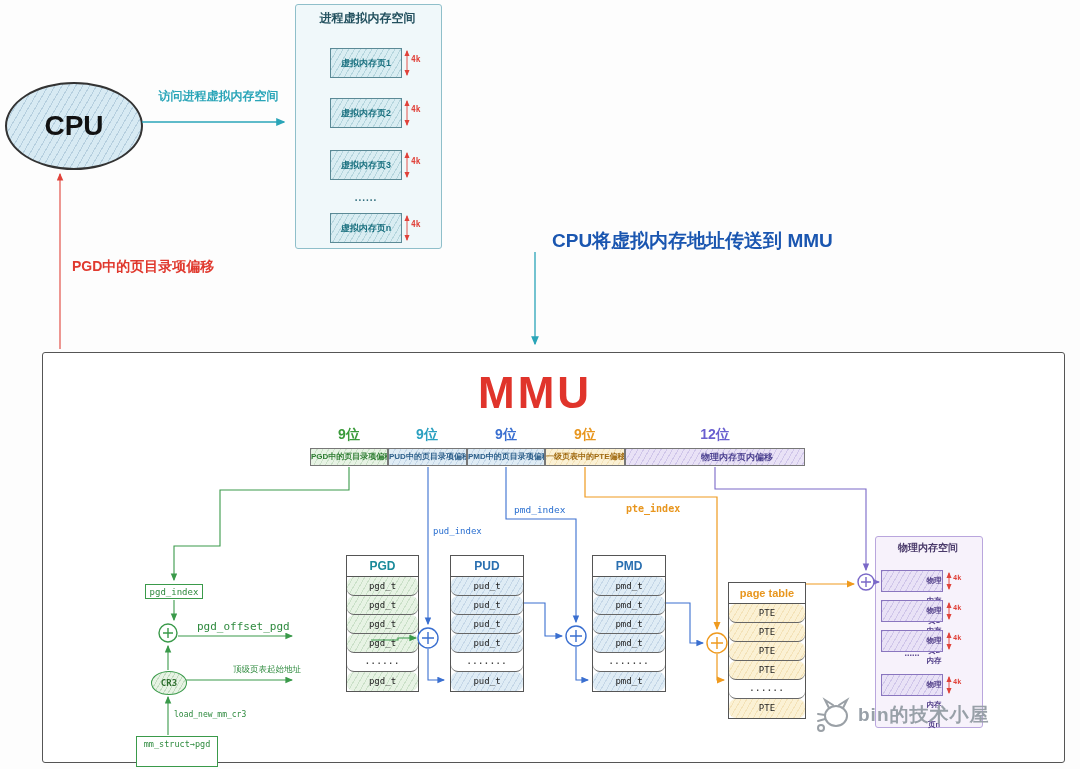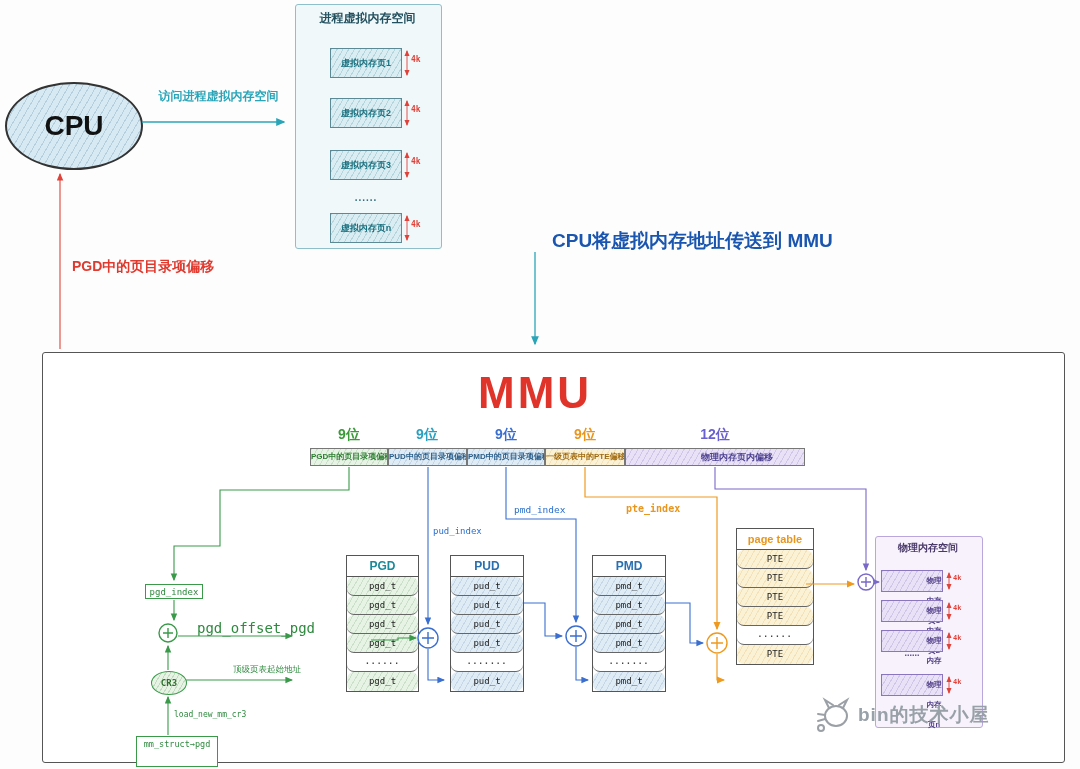--- a/index.html
+++ b/index.html
@@ -42,21 +42,21 @@
   .hatch-purple{background-color:#e9e2f6;background-image:repeating-linear-gradient(120deg,rgba(120,100,190,.22) 0 1px,transparent 1px 5px);padding-left:44px;}
 
   
   .ptable{position:absolute;border:1px solid #555;background:#fff;box-sizing:border-box;}
   .ptable .thead{height:20px;line-height:20px;text-align:center;font-weight:bold;font-size:12px;background:#fff;border-bottom:1px solid #555;}
   .ptable .trow{height:19px;line-height:18px;text-align:center;font-size:9px;border-bottom:1px solid #666;
                 font-family:"DejaVu Sans Mono",monospace;color:#222;box-sizing:border-box;border-radius:7px;}
   .ptable .trow:last-child{border-bottom:none;}
   .ptable .tdots{background:#fff !important;background-image:none !important;font-weight:bold;color:#444;letter-spacing:1px;font-size:8px;}
 
-  .lbl-green{color:#2e8a3e;font-size:14px;}
+  .lbl-green{color:#2e8a3e;font-size:11px;}
   .lbl-blue{color:#2a6fd0;font-size:9px;}
   .lbl-orange{color:#e8961e;font-size:10px;font-weight:bold;}
   .box-green{border:1px solid #3a9a4a;background:#fff;color:#2e8a3e;text-align:center;box-sizing:border-box;}
 
   .cr3{left:151px;top:671px;width:34px;height:22px;border:1.4px solid #3a9a4a;border-radius:50%;
        display:flex;align-items:center;justify-content:center;font-size:9px;font-weight:bold;color:#2e6f2e;
        background-color:#e7f3e4;background-image:repeating-linear-gradient(120deg,rgba(90,150,90,.25) 0 1px,transparent 1px 4px);}
 
   
   .phys-panel{left:875px;top:536px;width:106px;height:190px;background:#f7f2fb;border:1px solid #b9a6dd;border-radius:3px;}
@@ -138,21 +138,21 @@
   <div class="ptable" style="left:592px;top:555px;width:74px;">
     <div class="thead" style="color:#2a6fb0;">PMD</div>
     <div class="trow hatch-blue">pmd_t</div>
     <div class="trow hatch-blue">pmd_t</div>
     <div class="trow hatch-blue">pmd_t</div>
     <div class="trow hatch-blue">pmd_t</div>
     <div class="trow tdots">.......</div>
     <div class="trow hatch-blue">pmd_t</div>
   </div>
 
-  <div class="ptable" style="left:728px;top:528px;width:78px;margin-left:8px;">
+  <div class="ptable" style="left:728px;top:582px;width:78px;">
     <div class="thead" style="color:#e8961e;font-size:11px;">page table</div>
     <div class="trow hatch-yellow">PTE</div>
     <div class="trow hatch-yellow">PTE</div>
     <div class="trow hatch-yellow">PTE</div>
     <div class="trow hatch-yellow">PTE</div>
     <div class="trow tdots">......</div>
     <div class="trow hatch-yellow">PTE</div>
   </div>
 
   <div class="abs lbl-green mono" style="left:197px;top:620px;">pgd_offset_pgd</div>

